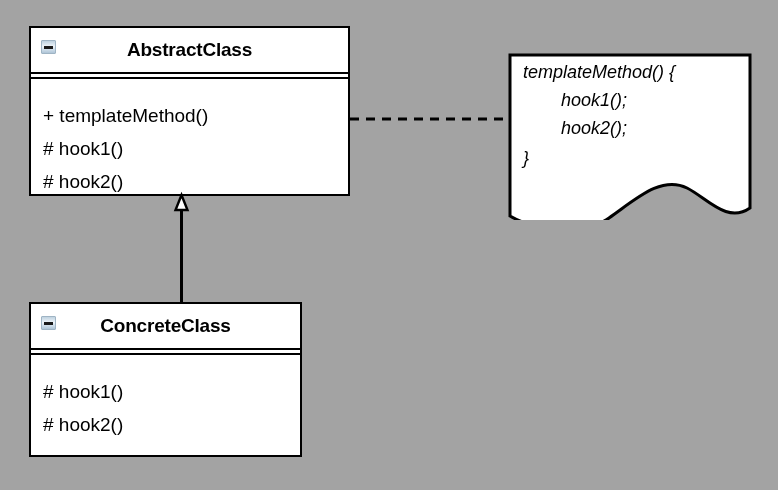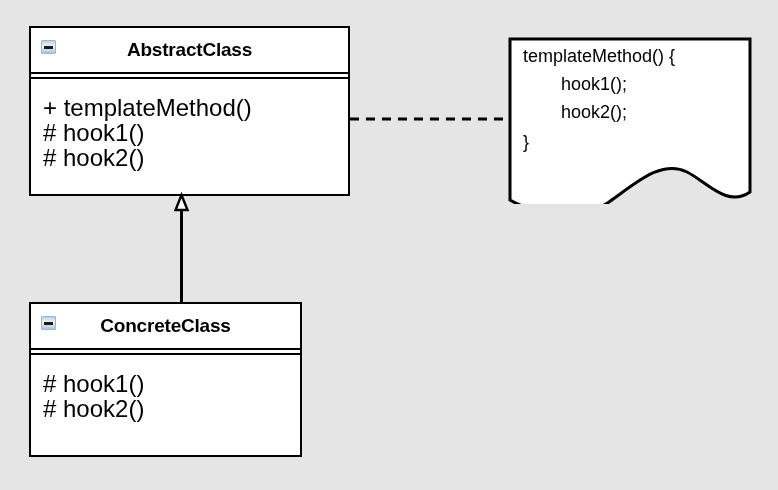--- a/index.html
+++ b/index.html
@@ -5,21 +5,21 @@
 <style>
   html, body {
     margin: 0;
     padding: 0;
     background: #ffffff;
   }
   #canvas {
     position: relative;
     width: 778px;
     height: 490px;
-    background: #e5e5e5;
+    background: #a3a3a3;
     font-family: "Liberation Sans", sans-serif;
     overflow: hidden;
   }
 
   
   .uml-class {
     position: absolute;
     box-sizing: border-box;
     background: #ffffff;
     border: 2px solid #000000;
@@ -47,24 +47,25 @@
     border-top: 2px solid #000000;
     border-bottom: 2px solid #000000;
     background: #ffffff;
   }
   .uml-class-body {
     box-sizing: border-box;
     padding: 16px 0 0 12px;
     background: #ffffff;
   }
   .uml-member {
-    font-size: 24px;
+    font-size: 19px;
     color: #000000;
     line-height: 25px;
     white-space: nowrap;
+    margin-top: 8px;
   }
 
   
   .collapse-icon {
     position: absolute;
     left: 10px;
     top: 12px;
     width: 15px;
     height: 14px;
     box-sizing: border-box;
@@ -153,21 +154,21 @@
       <polygon points="21.5,5 27.5,20 15.5,20" fill="#ffffff" stroke="#000000" stroke-width="2.4" stroke-linejoin="miter"></polygon>
     </svg>
   </div>
 
   <div class="connector" style="left:350px; top:110px; width:162px; height:18px;">
     <svg width="162" height="18" viewBox="0 0 162 18">
       <line x1="0" y1="9" x2="160" y2="9" stroke="#000000" stroke-width="3" stroke-dasharray="9,7"></line>
     </svg>
   </div>
 
-  <div class="uml-note" id="template-method-note" style="left:505px; top:32px; width:252px; height:172px; pointer-events:auto;">
+  <div class="uml-note" id="template-method-note" style="left:505px; top:48px; width:252px; height:172px; pointer-events:auto;font-style:italic;">
     <svg width="252" height="172" viewBox="0 0 252 172">
       <path d="M 5,168
                L 5,7
                L 245,7
                L 245,160
                C 222,176 202,150 182,140
                C 156,127 130,152 104,170
                C 74,190 30,182 5,168 Z" fill="#ffffff" stroke="#000000" stroke-width="3" stroke-linejoin="miter" stroke-linecap="butt"></path>
     </svg>
 

